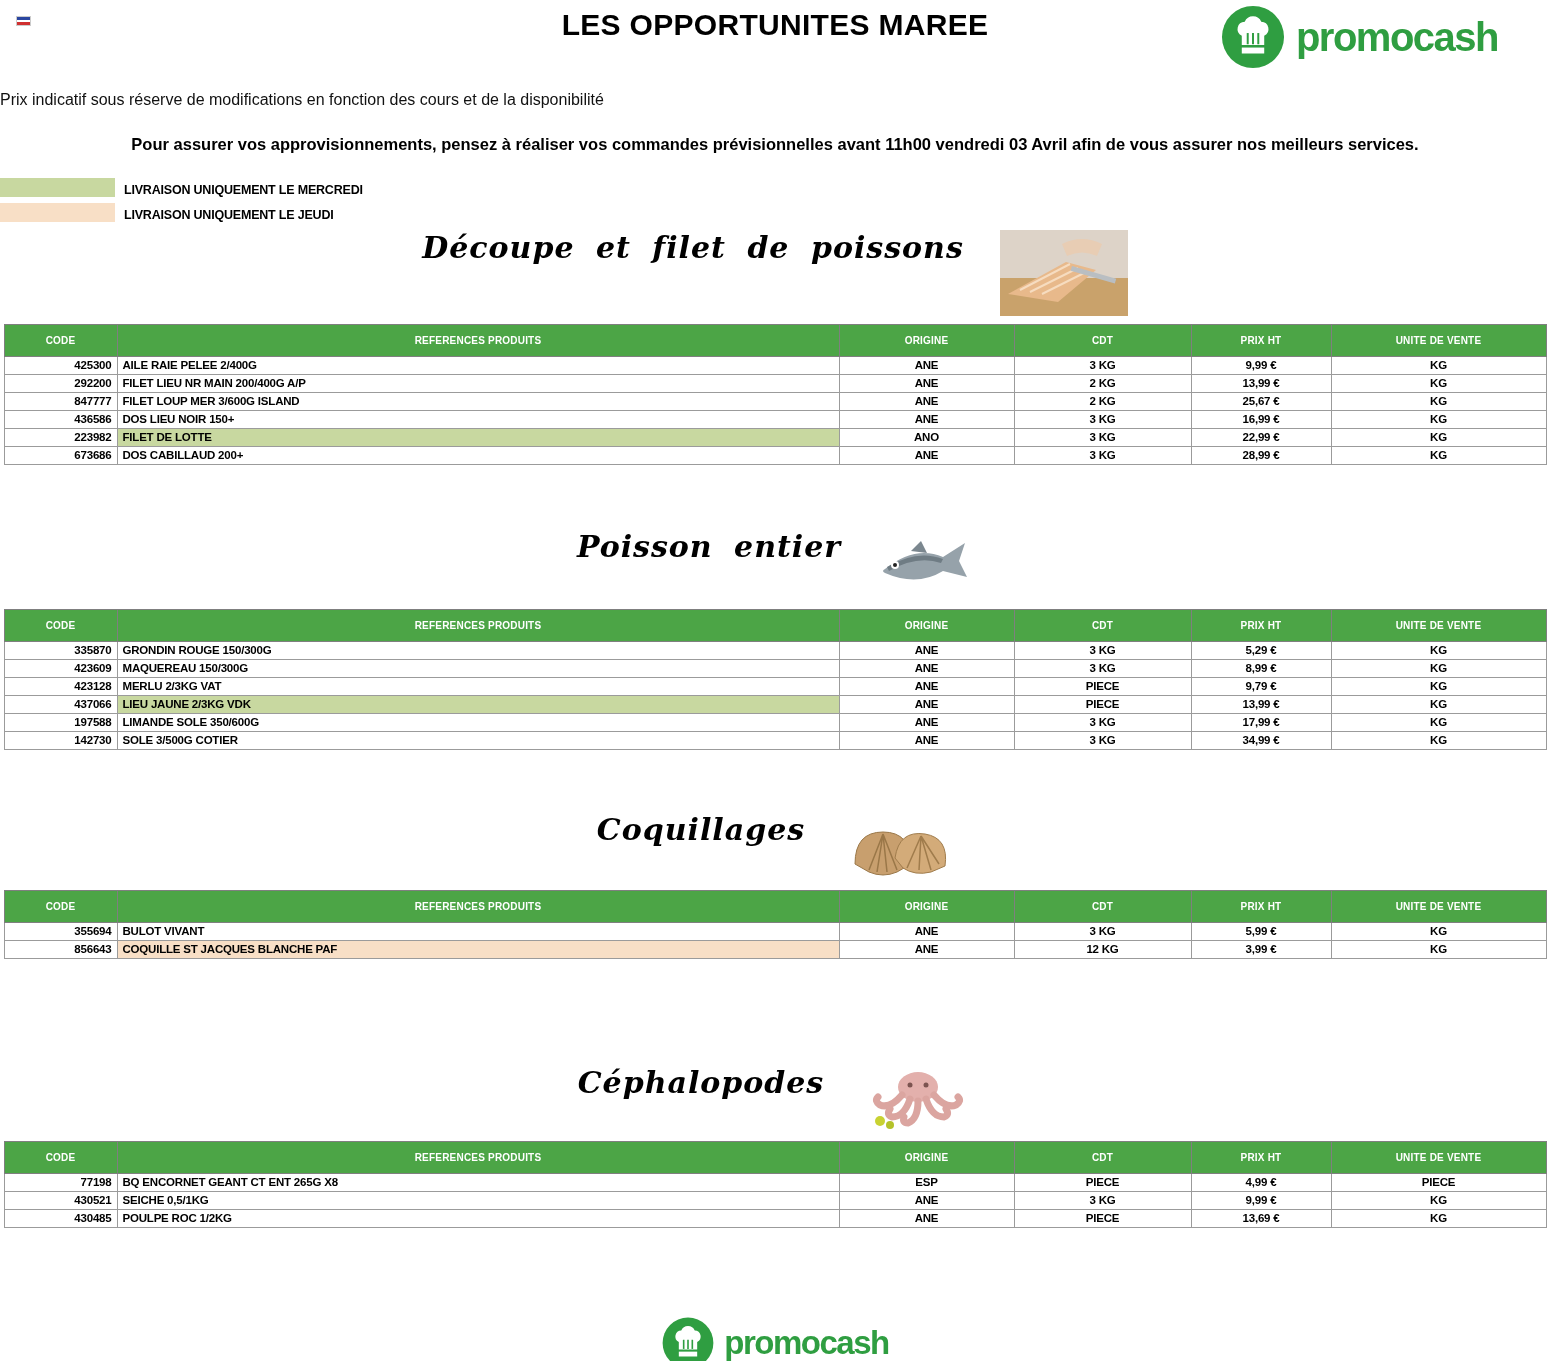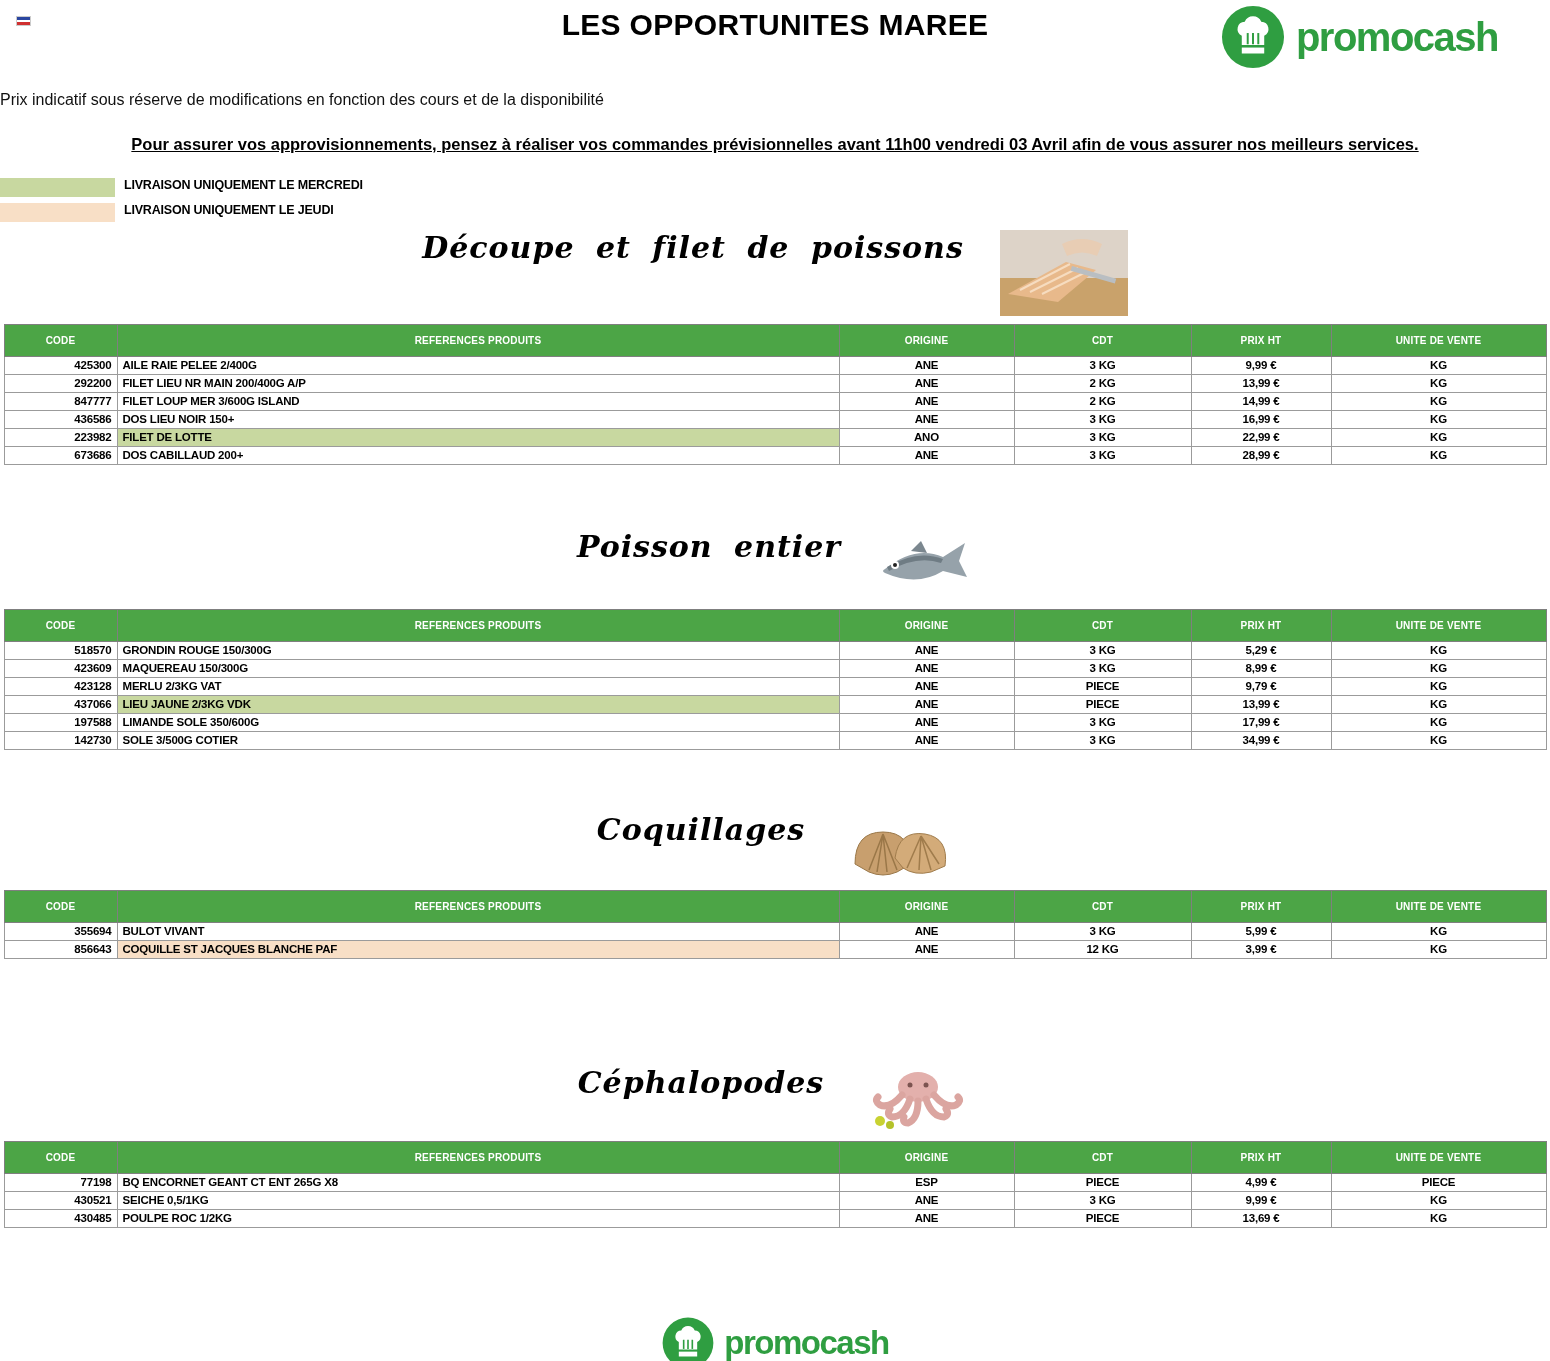--- a/index.html
+++ b/index.html
@@ -19,24 +19,24 @@
   .f-b{background:#2a46a0;}
   .f-w{background:#ffffff;}
   .f-r{background:#d03030;}
 
   .header{padding-top:6px;position:relative;}
   .title1,.title2{text-align:center;font-size:30px;font-weight:800;letter-spacing:.3px;line-height:37px;}
   .logo{position:absolute;top:4px;right:52px;display:flex;align-items:center;gap:10px;}
   .logo-text{color:var(--brand-green);font-weight:bold;font-size:40px;letter-spacing:-1.5px;text-align:right;}
 
   .notice{text-align:left;font-size:16px;margin:48px 0 0;color:#111;}
-  .order-notice{text-align:center;font-size:16.5px;font-weight:bold;text-decoration:underline;margin:26px 10px 0;}
+  .order-notice{text-align:center;font-size:16.5px;font-weight:bold;margin:26px 10px 0;}
 
   .legend{margin:24px 0 0 0;}
-  .legend-row{display:flex;align-items:flex-start;height:19px;margin-bottom:6px;}
+  .legend-row{display:flex;align-items:flex-end;height:19px;margin-bottom:6px;}
   .swatch{width:115px;height:19px;display:inline-block;}
   .sw-green{background:var(--highlight-green);}
   .sw-peach{background:var(--highlight-peach);}
   .legend-label{font-size:12.5px;font-weight:bold;margin-left:9px;letter-spacing:-.2px;}
 
   .sec-head{display:flex;justify-content:center;align-items:flex-start;gap:36px;}
   .sec-title{font-family:"DejaVu Serif", serif;font-style:italic;font-weight:bold;font-size:30px;margin:0;word-spacing:10px;letter-spacing:1px;}
   .sec-img{display:block;flex:0 0 auto;}
 
   #sec-0{margin-top:8px;}
@@ -145,21 +145,21 @@
             <td class="td-center">ANE</td>
             <td class="td-center">2 KG</td>
             <td class="td-center">13,99 €</td>
             <td class="td-center">KG</td>
           </tr>
           <tr>
             <td class="td-code">847777</td>
             <td class="td-product">FILET LOUP MER 3/600G ISLAND</td>
             <td class="td-center">ANE</td>
             <td class="td-center">2 KG</td>
-            <td class="td-center">14,99 €</td>
+            <td class="td-center">25,67 €</td>
             <td class="td-center">KG</td>
           </tr>
           <tr>
             <td class="td-code">436586</td>
             <td class="td-product">DOS LIEU NOIR 150+</td>
             <td class="td-center">ANE</td>
             <td class="td-center">3 KG</td>
             <td class="td-center">16,99 €</td>
             <td class="td-center">KG</td>
           </tr>
@@ -208,21 +208,21 @@
           <th>CODE</th>
           <th>REFERENCES PRODUITS</th>
           <th>ORIGINE</th>
           <th>CDT</th>
           <th>PRIX HT</th>
           <th>UNITE DE VENTE</th>
         </tr>
       </thead>
       <tbody>
           <tr>
-            <td class="td-code">518570</td>
+            <td class="td-code">335870</td>
             <td class="td-product">GRONDIN ROUGE 150/300G</td>
             <td class="td-center">ANE</td>
             <td class="td-center">3 KG</td>
             <td class="td-center">5,29 €</td>
             <td class="td-center">KG</td>
           </tr>
           <tr>
             <td class="td-code">423609</td>
             <td class="td-product">MAQUEREAU 150/300G</td>
             <td class="td-center">ANE</td>

